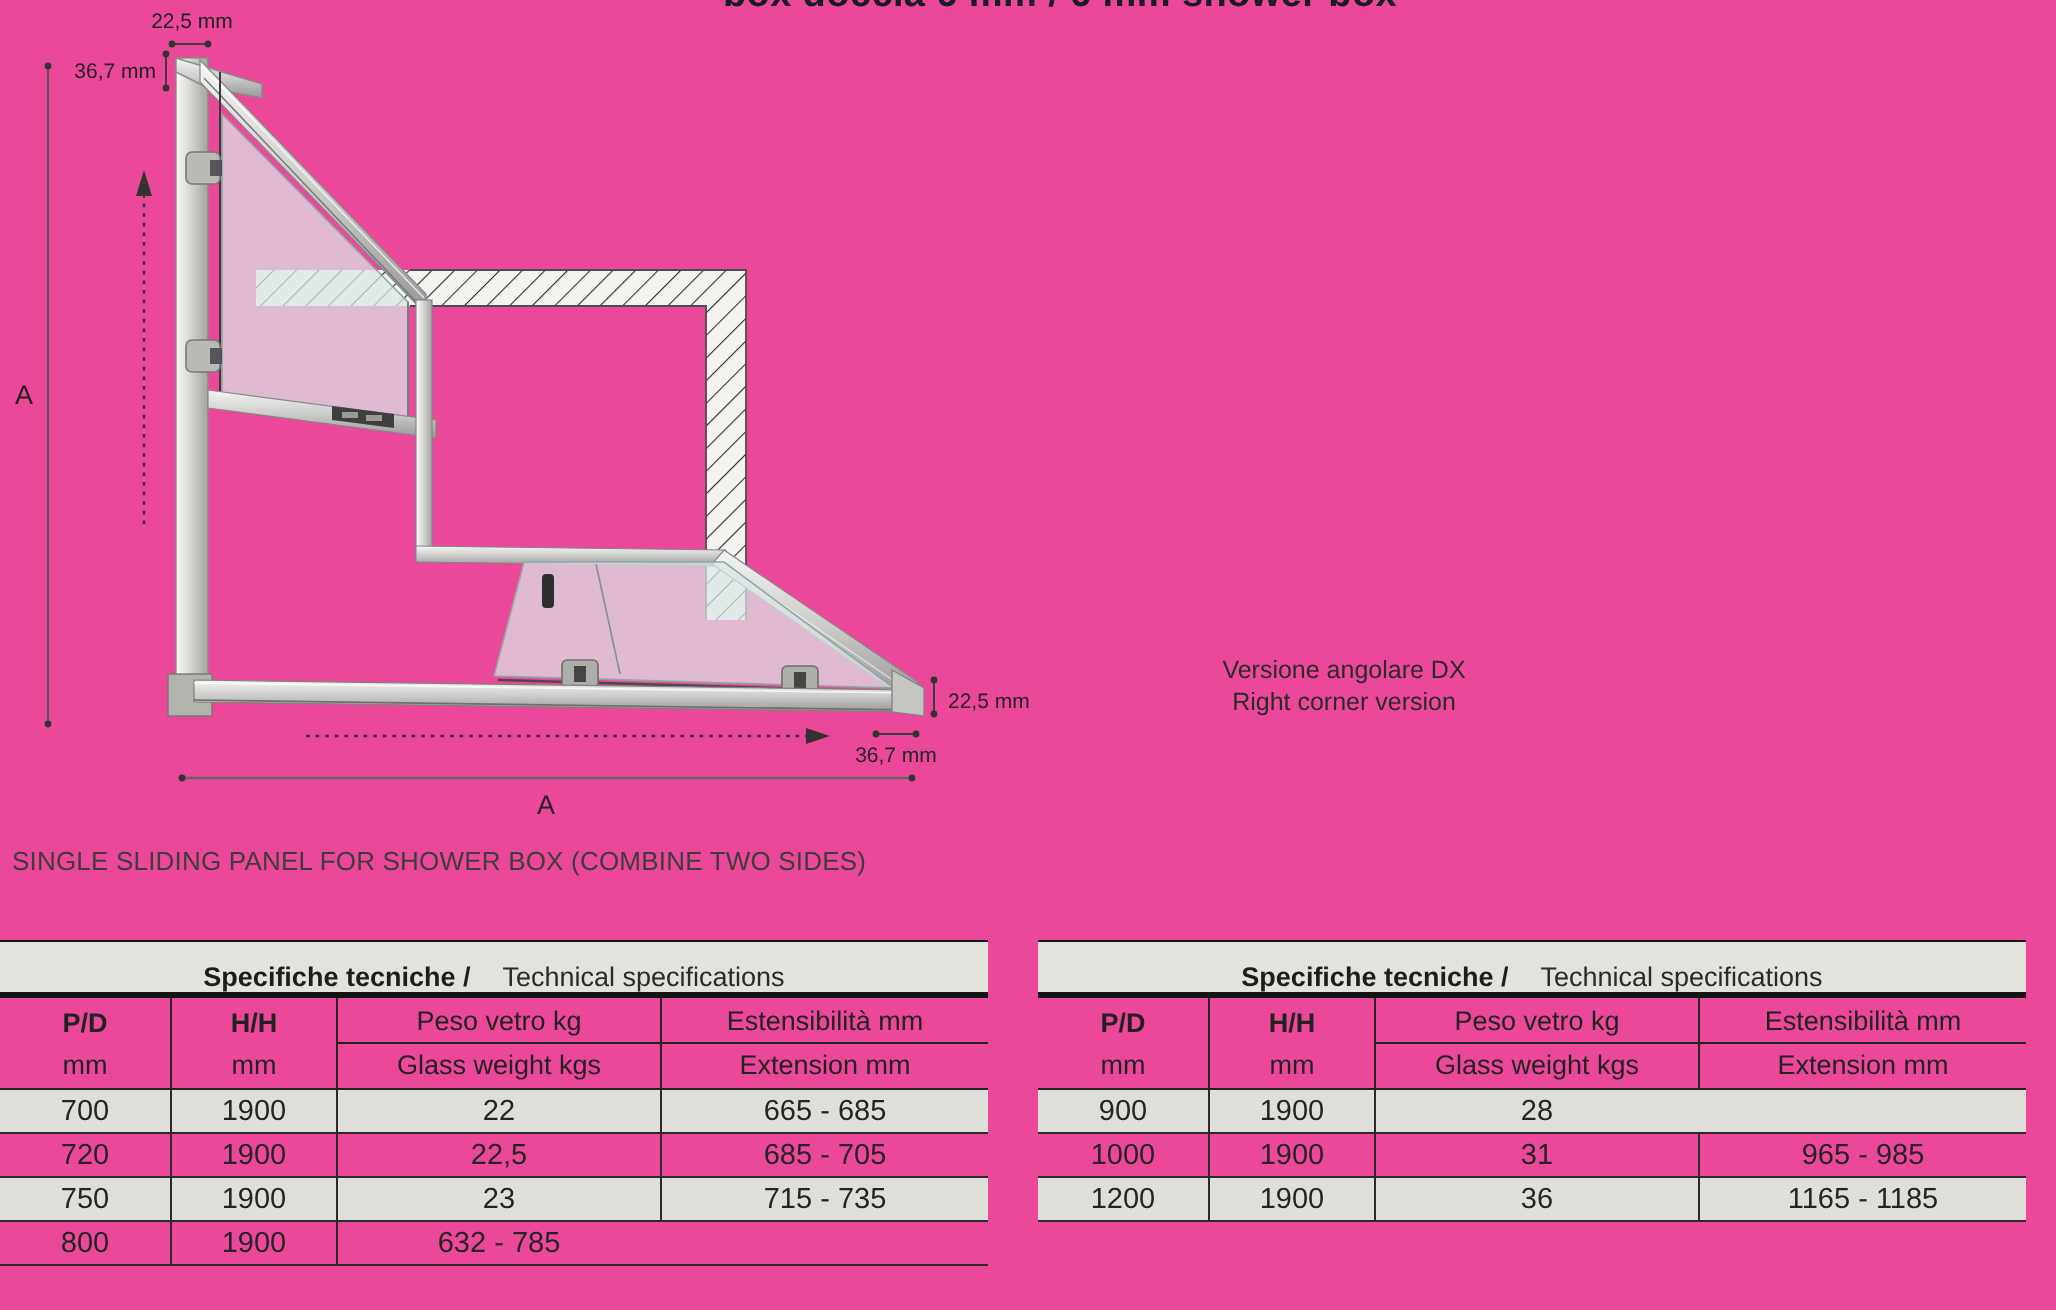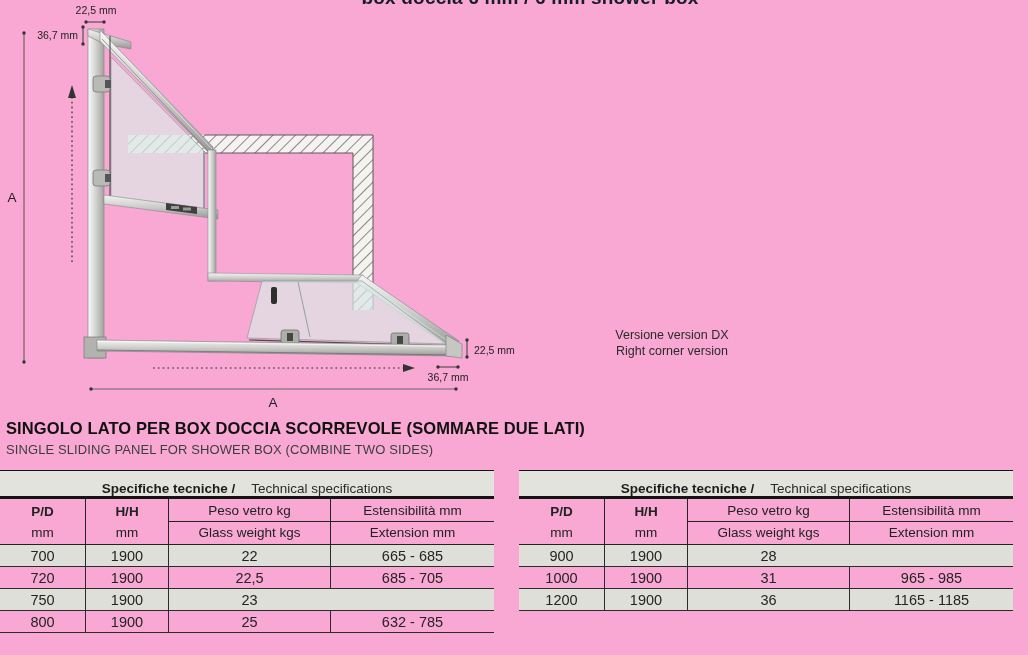--- a/index.html
+++ b/index.html
@@ -1,16 +1,16 @@
 <!DOCTYPE html>
 <html><head>
 <meta charset="utf-8">
 <style>
   html,body{margin:0;padding:0;background:#fff;}
-  .page{position:relative;width:1028px;height:655px;overflow:hidden;background:#f9a8d4;
+  .page{position:relative;width:1028px;height:655px;overflow:hidden;background:#ec4899;
         font-family:"Liberation Sans",sans-serif;color:#222;}
 
   
   .page-title-clip{position:absolute;top:-13px;left:230px;width:600px;text-align:center;
         font-size:19px;font-weight:bold;color:#171c26;letter-spacing:.2px;white-space:nowrap;}
 
   
   .drawing{position:absolute;left:0;top:0;}
 
   
@@ -173,26 +173,25 @@
       <g>
         <line x1="91" y1="389" x2="456" y2="389" stroke="#666" stroke-width="1.2"></line>
         <circle cx="91" cy="389" r="1.7" fill="#333"></circle>
           <circle cx="456" cy="389" r="1.7" fill="#333"></circle>
         <text x="273" y="407" text-anchor="middle" font-size="13.5">A</text>
       </g>
     </g>
   </svg>
 
   <div class="corner-caption">
-    <div>Versione version DX</div>
+    <div>Versione angolare DX</div>
     <div>Right corner version</div>
   </div>
 
   <div class="section-heading">
-    <div class="it">SINGOLO LATO PER BOX DOCCIA SCORREVOLE (SOMMARE DUE LATI)</div>
     <div class="en">SINGLE SLIDING PANEL FOR SHOWER BOX (COMBINE TWO SIDES)</div>
   </div>
 
   <div class="spec-table" style="left:0px;">
     <div class="tbl-title">
       <span class="tt-bold">Specifiche tecniche /</span>
       <span class="tt-reg">Technical specifications</span>
     </div>
     <div class="tbl-head">
       <div class="hc">
@@ -222,25 +221,25 @@
       <div class="trow">
         <div>720</div>
           <div>1900</div>
         <div>22,5</div>
           <div>685 - 705</div>
       </div>
       <div class="trow">
         <div>750</div>
           <div>1900</div>
         <div>23</div>
+          <div>715 - 735</div>
       </div>
       <div class="trow">
         <div>800</div>
           <div>1900</div>
-        <div>25</div>
           <div>632 - 785</div>
       </div>
     </div>
   </div>
 
   <div class="spec-table" style="left:519px;">
     <div class="tbl-title">
       <span class="tt-bold">Specifiche tecniche /</span>
       <span class="tt-reg">Technical specifications</span>
     </div>

